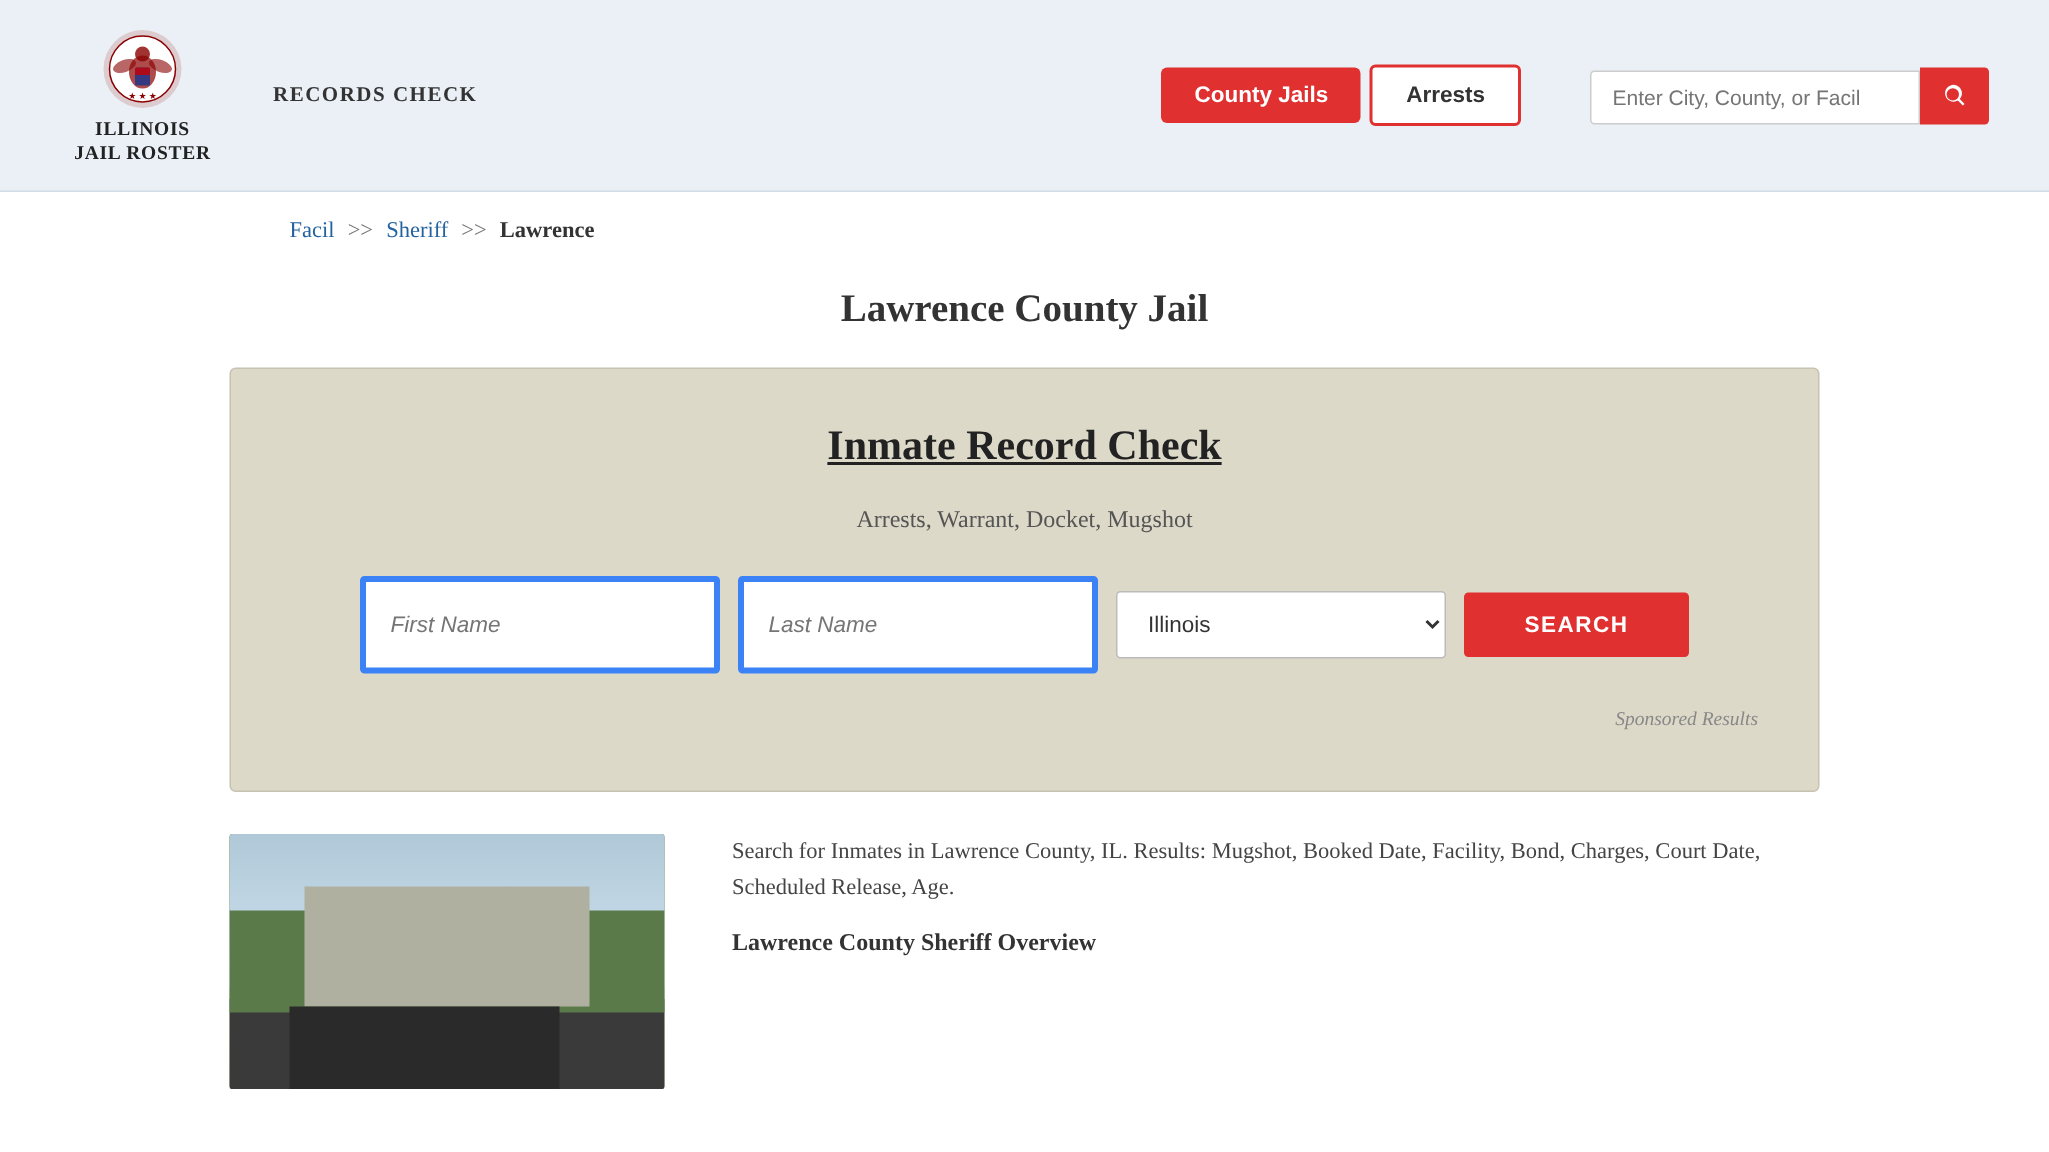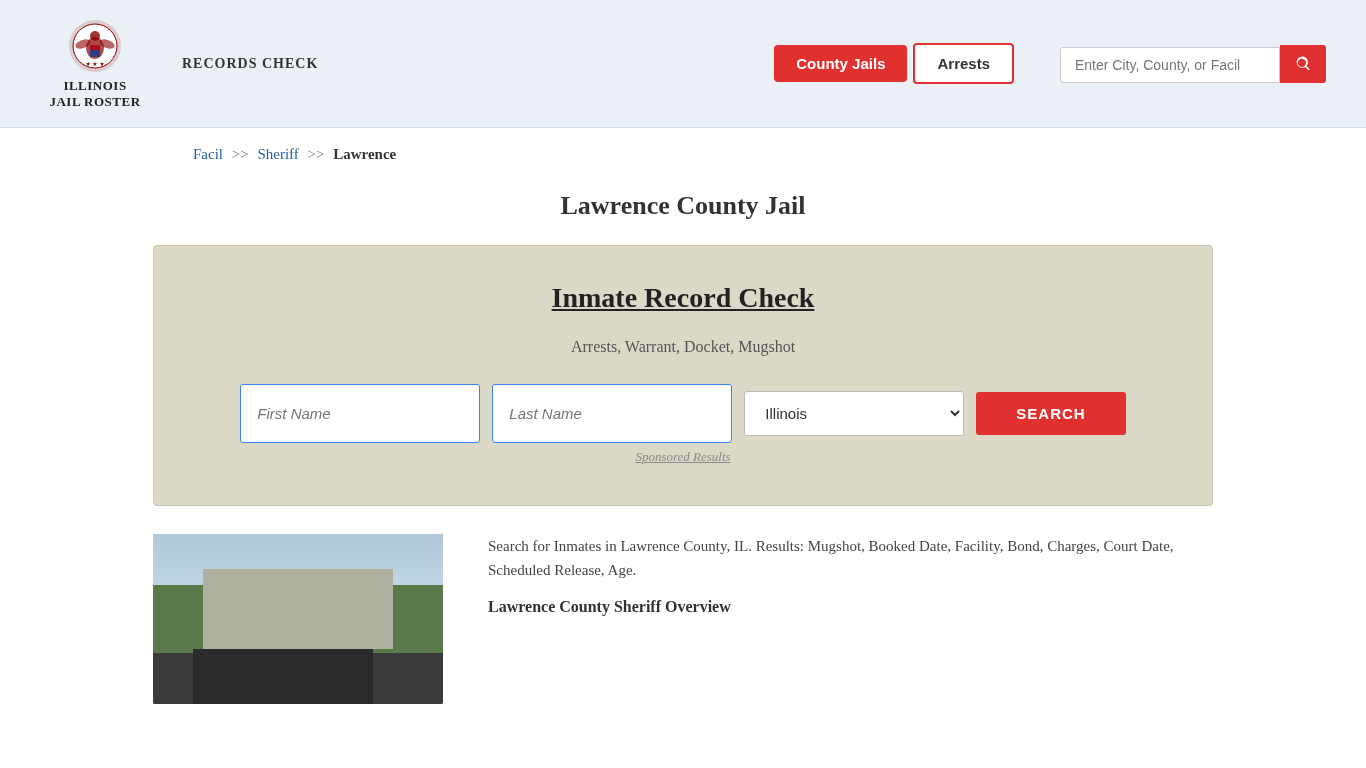--- a/index.html
+++ b/index.html
@@ -153,21 +153,21 @@
       margin-bottom: 28px;
     }
     .search-fields {
       display: flex;
       gap: 12px;
       justify-content: center;
       align-items: center;
       flex-wrap: wrap;
     }
     .search-fields input {
-      border: 1px solid #3b82f6;
+      border: 4px solid #3b82f6;
       padding: 20px 16px;
       font-size: 15px;
       width: 240px;
       border-radius: 3px;
       background: #fff;
       font-style: italic;
       color: #888;
     }
     .search-fields select {
       border: 1px solid #bbb;
@@ -183,26 +183,25 @@
       color: #fff;
       border: none;
       padding: 13px 40px;
       font-size: 15px;
       font-weight: bold;
       letter-spacing: 1px;
       border-radius: 3px;
       cursor: pointer;
     }
     .sponsored-results {
-      text-align: center;
-      margin-top: 6px;
+      text-align: right;
+      margin-top: 22px;
       font-size: 13px;
       color: #888;
       font-style: italic;
-      text-decoration: underline;
     }
 
     
     .bottom-section {
       display: flex;
       gap: 45px;
       margin-top: 10px;
       align-items: flex-start;
     }
     .facility-image {

